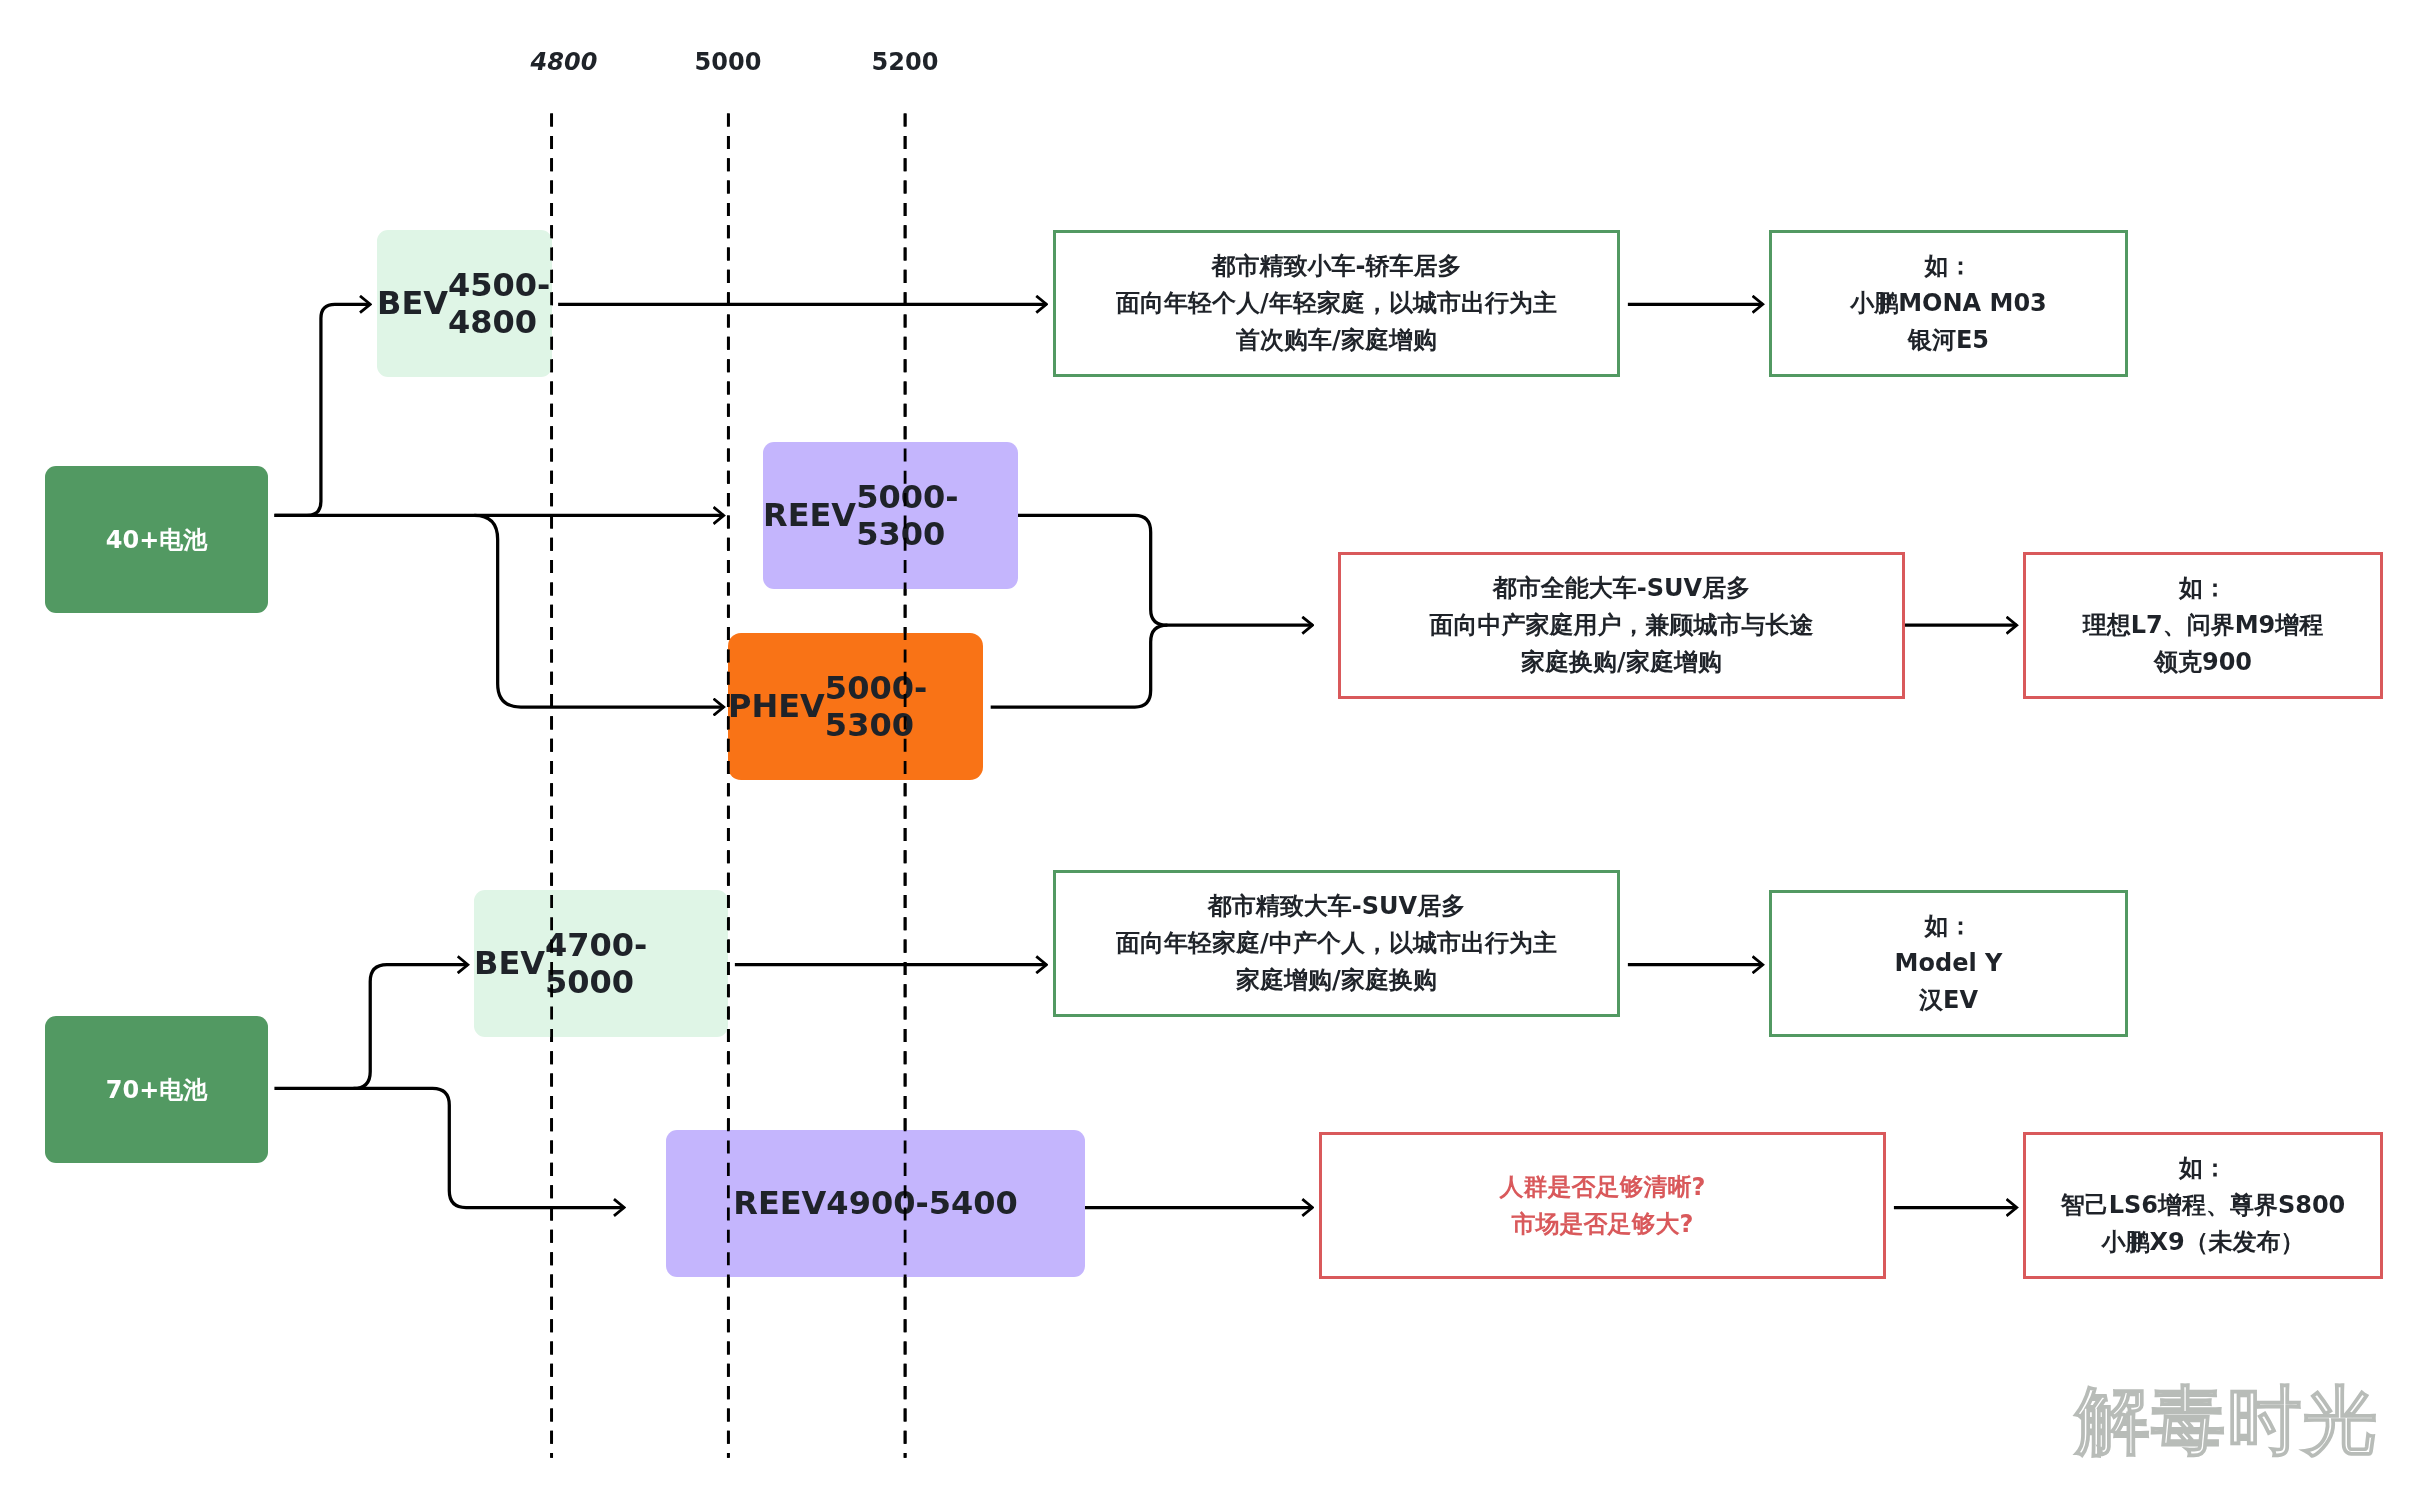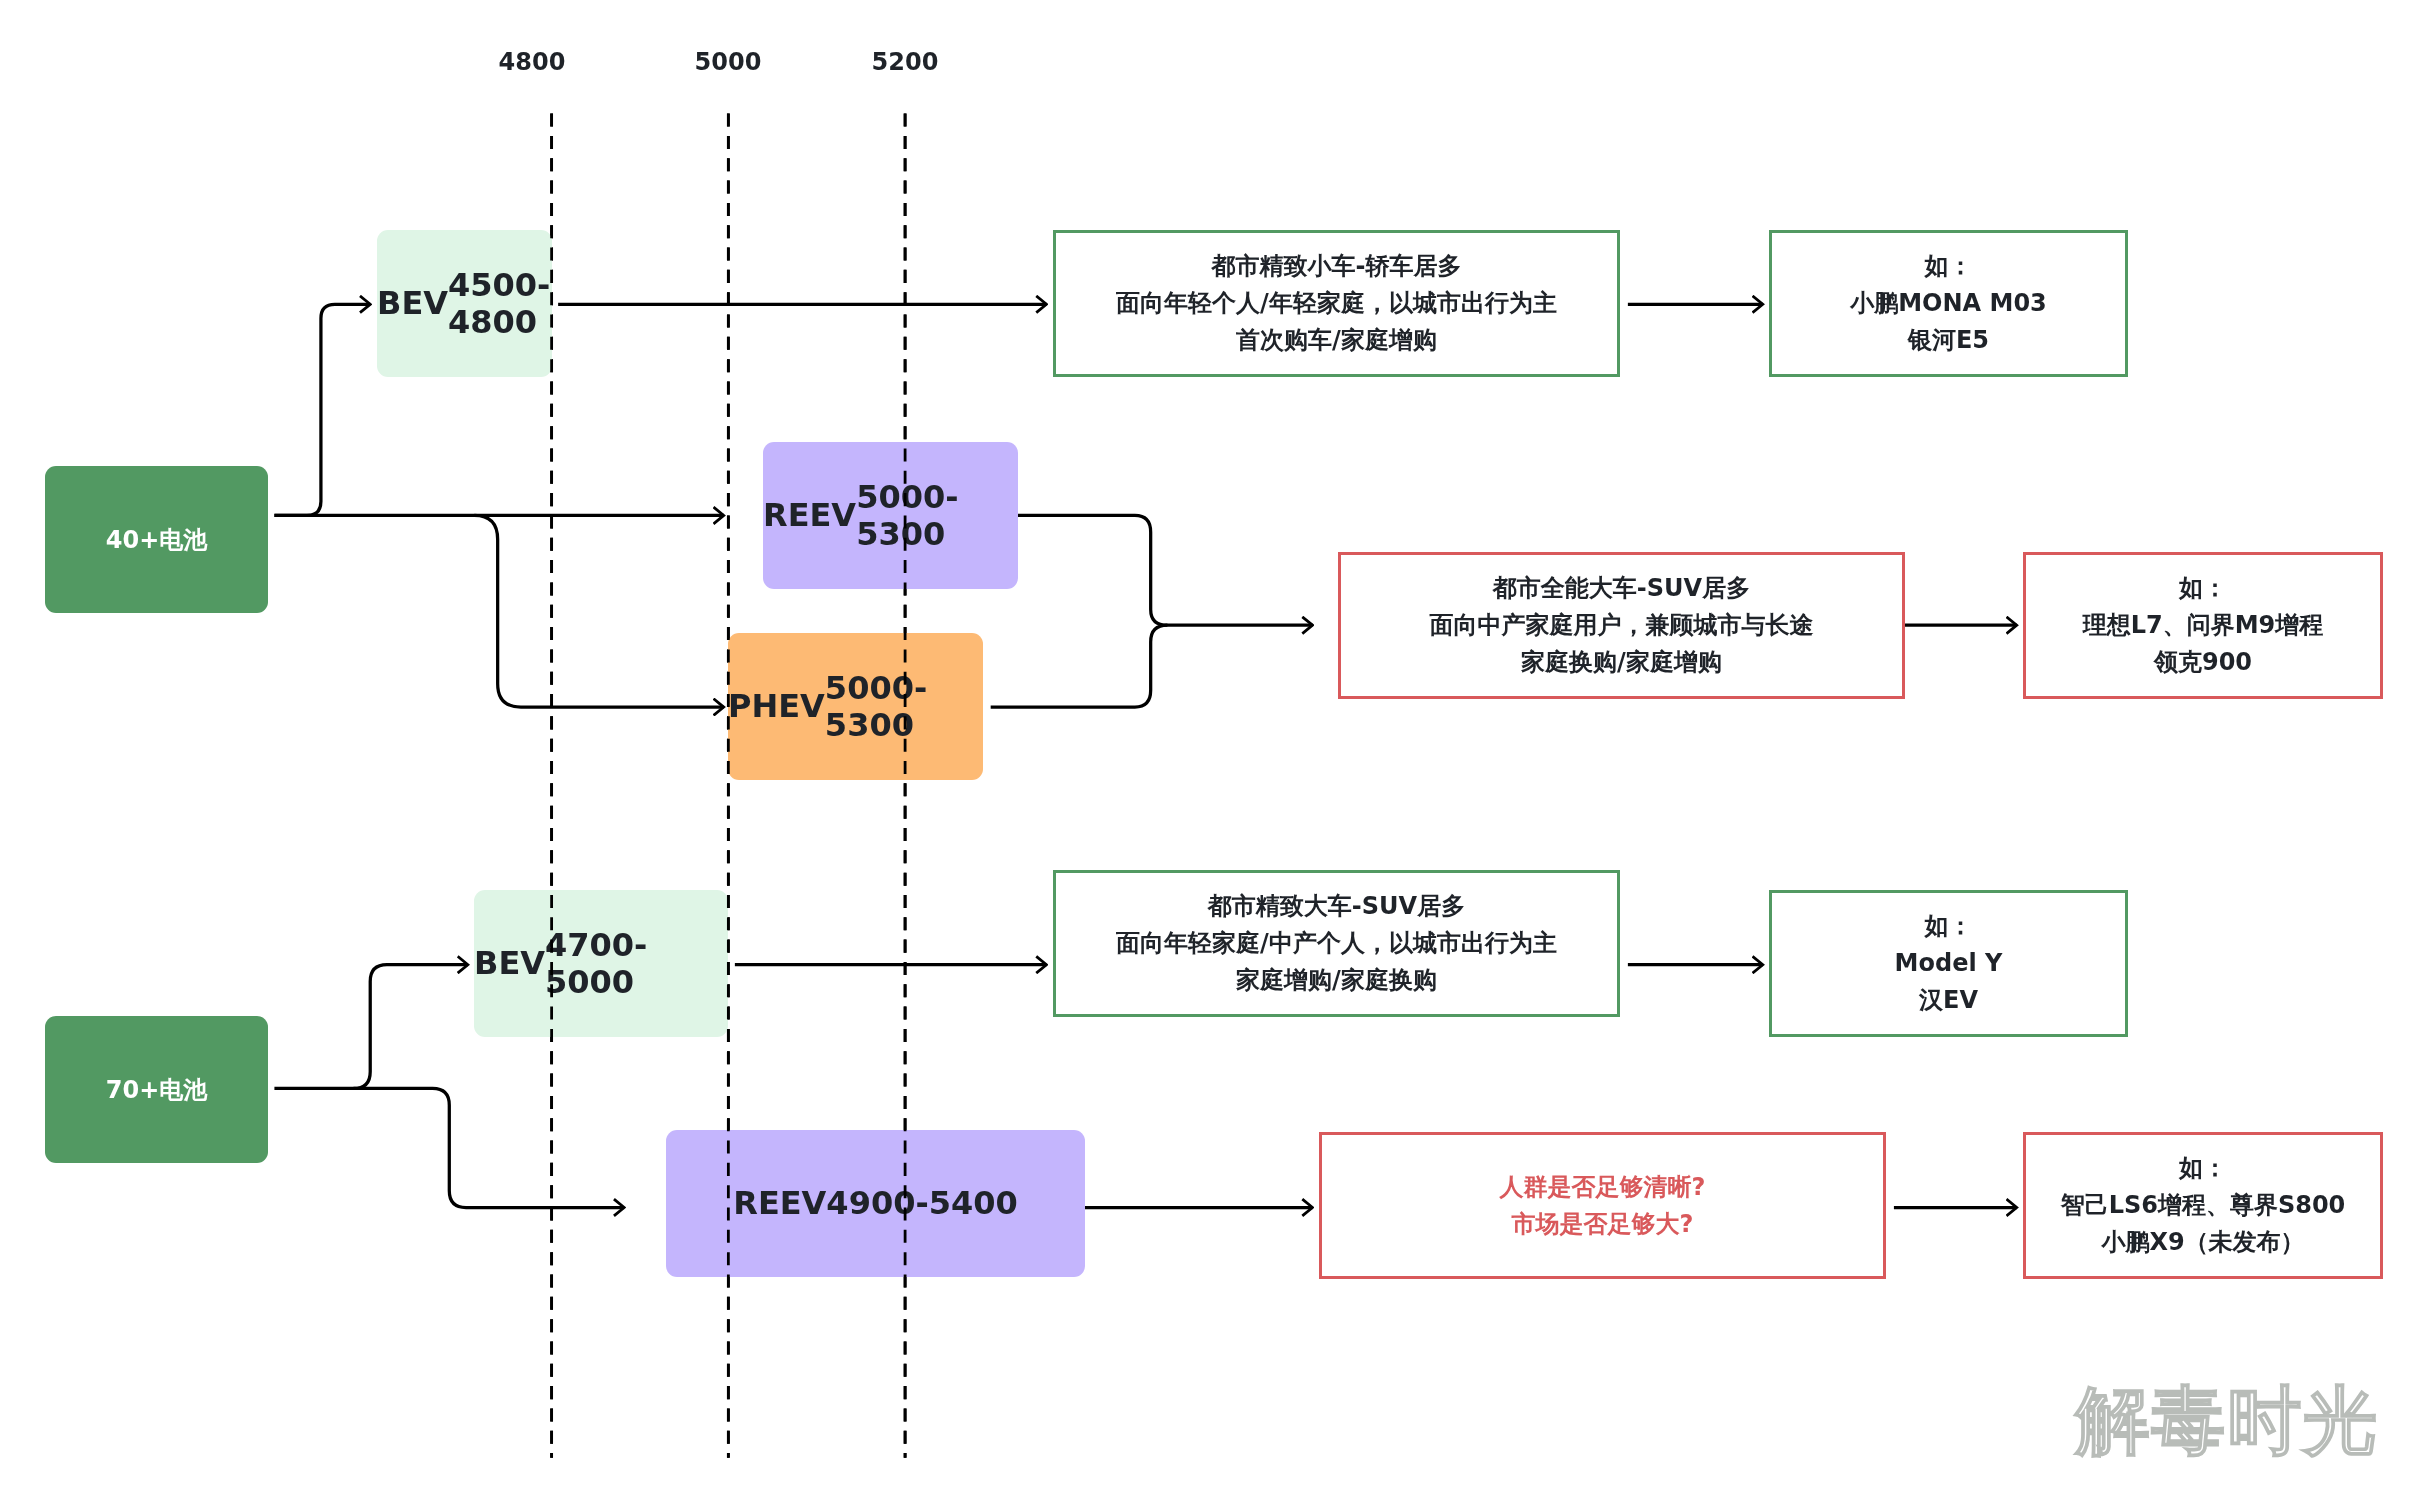--- a/index.html
+++ b/index.html
@@ -7,21 +7,21 @@
          font-family: "DejaVu Sans", "Liberation Sans", sans-serif; }
   .abs { position: absolute; box-sizing: border-box; }
   svg.lines { position: absolute; left: 0; top: 0; width: 2426px; height: 1509px; }
   .axis-label { position: absolute; font-size: 24px; font-weight: bold; color: #1f2329; transform: translateX(-50%); }
   .root { background: #529962; border-radius: 11px; color: #ffffff; font-weight: bold; font-size: 24px;
           display: flex; align-items: center; justify-content: center; }
   .type { border-radius: 11px; display: flex; align-items: center; justify-content: center;
           font-weight: bold; font-size: 32px; color: #1f2329; line-height: 37px; }
   .bev { background: #dff5e6; }
   .reev { background: #c4b5fd; margin-left: 35px; }
-  .phev { background: #fdba74; }
+  .phev { background: #f97316; border-radius: 13px; }
   .card { background: #ffffff; border: 3.7px solid #529962; border-radius: 0; display: flex; flex-direction: column;
           align-items: center; justify-content: center; font-weight: bold; font-size: 24px; color: #1f2329; line-height: 37px; text-align: center; }
   .card.red { border-color: #d9595b; }
   .card .warn { color: #d9595b; text-align: right; }
   .watermark { position: absolute; right: 47px; bottom: 37px; font-size: 74px; font-weight: bold; color: #ffffff;
                -webkit-text-stroke: 1.4px #b8bcb8; letter-spacing: 1.9px; }
 </style>
 </head>
 <body>
 
@@ -60,21 +60,21 @@
     <path d="M790,1037 L1125,1037" marker-end="url(#arr)"></path>
 
     <path d="M1750,1037 L1895,1037" marker-end="url(#arr)"></path>
 
     <path d="M1136,1298 L1411,1298" marker-end="url(#arr)"></path>
 
     <path d="M2036,1298 L2168,1298" marker-end="url(#arr)"></path>
   </g>
 </svg>
 
-<div class="axis-label" style="left:532px; top:48px;">4800</div>
+<div class="axis-label" style="left:564px; top:48px;font-style:italic;">4800</div>
 <div class="axis-label" style="left:728px; top:48px;">5000</div>
 <div class="axis-label" style="left:905px; top:48px;">5200</div>
 
 <div class="abs root" style="left:45px; top:442px; width:223px; height:147px;margin-top:24px;">
   <span>40+电池</span>
 </div>
 <div class="abs root" style="left:45px; top:1016px; width:223px; height:147px;">
   <span>70+电池</span>
 </div>
 

